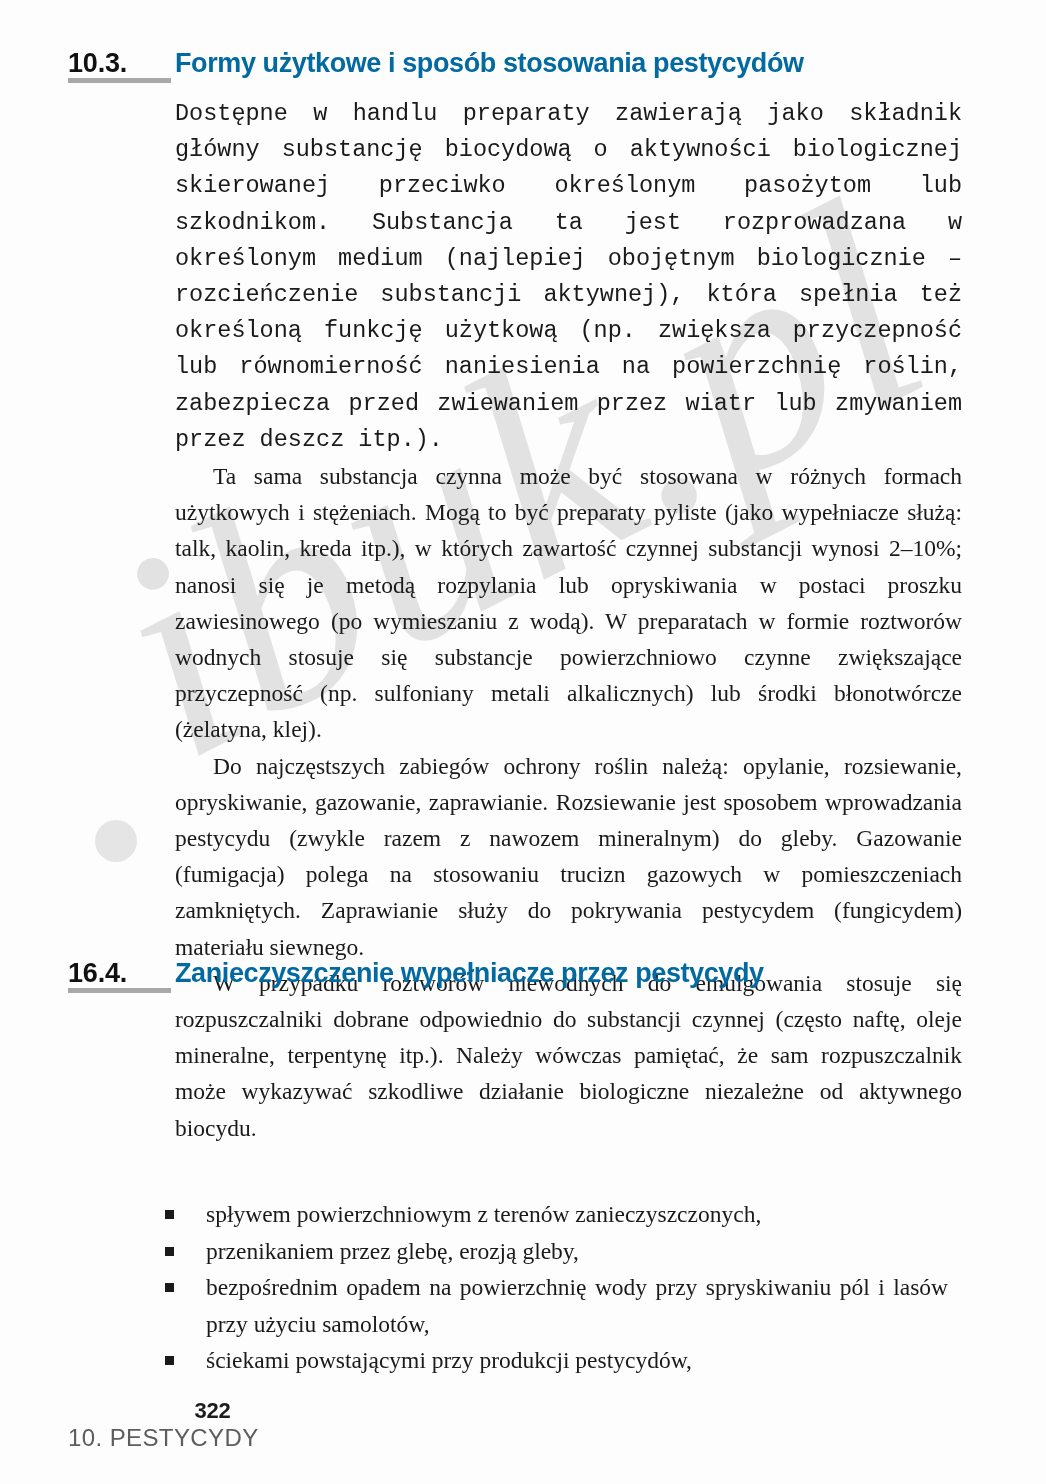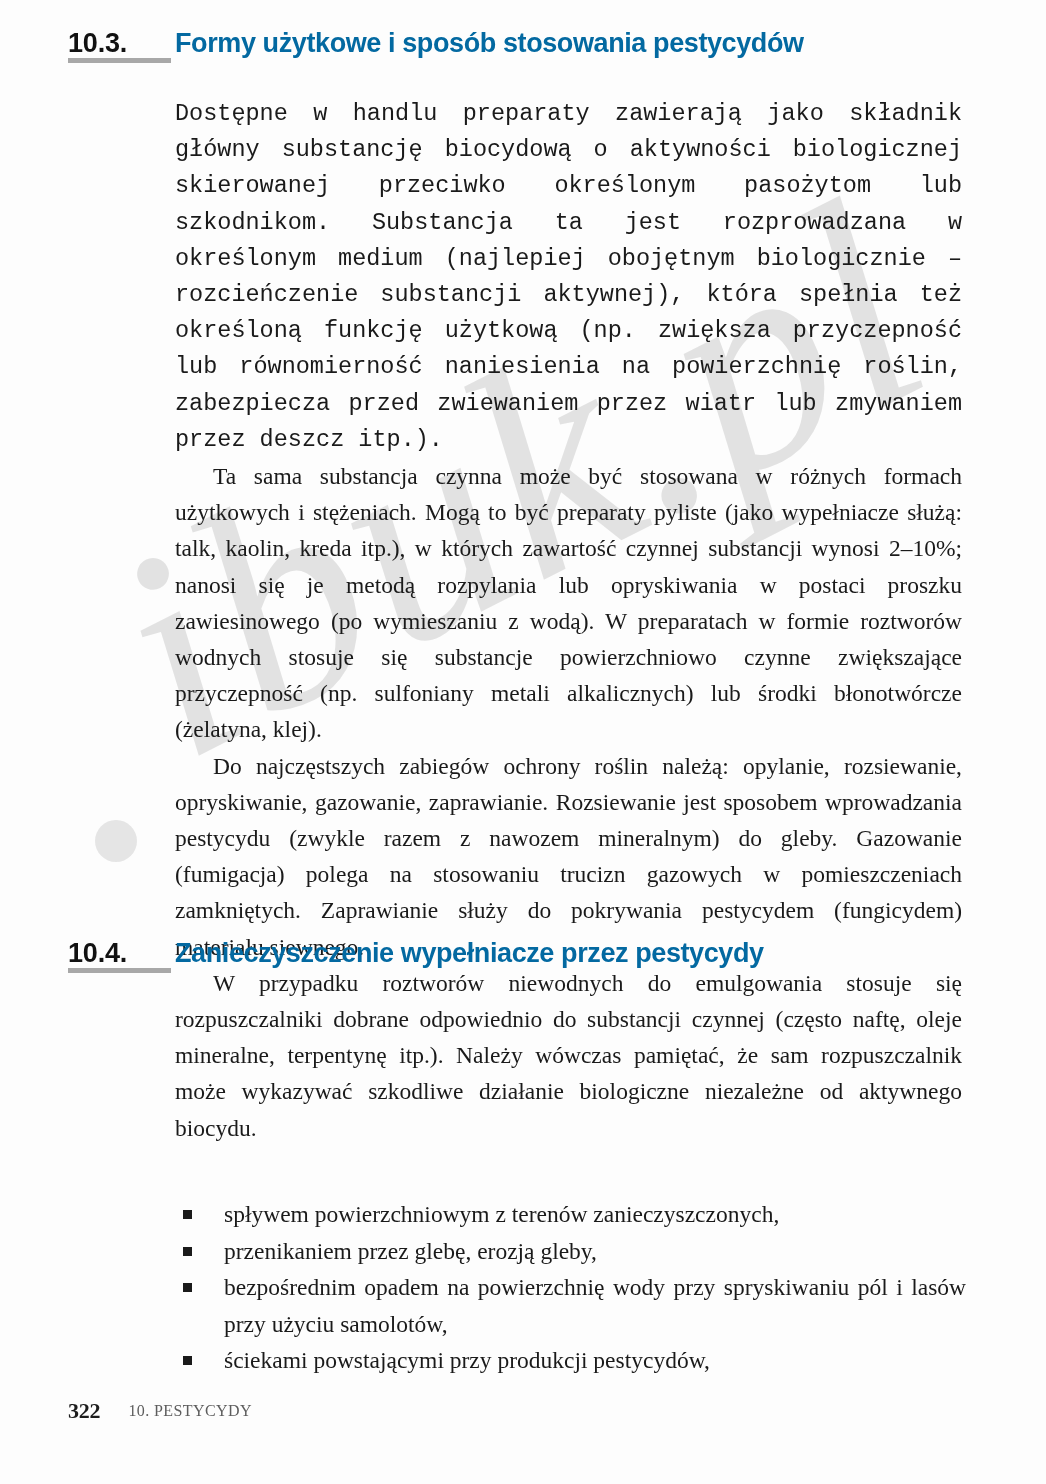--- a/index.html
+++ b/index.html
@@ -61,20 +61,21 @@
   }
 
   
   .section-heading {
     position: absolute;
     left: 68px;
     width: 900px;
     display: flex;
     align-items: flex-end;
     font-family: "Liberation Sans", "DejaVu Sans", sans-serif;
+    margin-top: 20px;
   }
   .section-number-wrap {
     position: relative;
     width: 107px;
     flex: 0 0 107px;
   }
   .section-number {
     font-family: "Liberation Sans", "DejaVu Sans", sans-serif;
     font-size: 27px;
     font-weight: 700;
@@ -117,21 +118,21 @@
     hyphens: manual;
   }
   .para.no-indent { text-indent: 0; font-family: Liberation Mono, monospace; }
 
   #block-103 { top: 96px; }
   #block-104 { top: 1006px; }
 
   
   .bullet-list {
     position: absolute;
-    left: 179px;
+    left: 161px;
     top: 1196px;
     width: 787px;
     margin: 0;
     padding: 0;
     list-style: none;
   }
   .bullet-item {
     position: relative;
     padding-left: 45px;
     font-size: 23.5px;
@@ -150,32 +151,33 @@
     height: 9px;
     background: #1a1a1a;
   }
 
   
   .page-footer {
     position: absolute;
     left: 68px;
     top: 1398px;
     display: flex;
-    align-items: center;
-    font-family: Liberation Serif, serif;
+    align-items: flex-end;
+    font-family: Liberation Sans, sans-serif;
+    flex-direction: column;
   }
   .footer-page-number {
     font-size: 22px;
     font-weight: 700;
     color: #1c1c1c;
     margin-right: 28px;
     letter-spacing: -0.2px;
   }
   .footer-chapter {
-    font-size: 16px;
+    font-size: 24px;
     font-weight: 400;
     color: #5d5d5d;
     letter-spacing: 0.4px;
   }
 </style>
 </head>
 <body>
 
 <div class="page">
 
@@ -196,21 +198,21 @@
 
     <div class="body-block" id="block-103">
       <p class="para no-indent">Dostępne w handlu preparaty zawierają jako składnik główny substancję biocydową o aktywności biologicznej skierowanej przeciwko określonym pasożytom lub szkodnikom. Substancja ta jest rozprowadzana w określonym medium (najlepiej obojętnym biologicznie – rozcieńczenie substancji aktywnej), która spełnia też określoną funkcję użytkową (np. zwiększa przyczepność lub równomierność naniesienia na powierzchnię roślin, zabezpiecza przed zwiewaniem przez wiatr lub zmywaniem przez deszcz itp.).</p>
       <p class="para">Ta sama substancja czynna może być stosowana w różnych formach użytkowych i stężeniach. Mogą to być preparaty pyliste (jako wypełniacze służą: talk, kaolin, kreda itp.), w których zawartość czynnej substancji wynosi 2–10%; nanosi się je metodą rozpylania lub opryskiwania w postaci proszku zawiesinowego (po wymieszaniu z wodą). W preparatach w formie roztworów wodnych stosuje się substancje powierzchniowo czynne zwiększające przyczepność (np. sulfoniany metali alkalicznych) lub środki błonotwórcze (żelatyna, klej).</p>
       <p class="para">Do najczęstszych zabiegów ochrony roślin należą: opylanie, rozsiewanie, opryskiwanie, gazowanie, zaprawianie. Rozsiewanie jest sposobem wprowadzania pestycydu (zwykle razem z nawozem mineralnym) do gleby. Gazowanie (fumigacja) polega na stosowaniu trucizn gazowych w pomieszczeniach zamkniętych. Zaprawianie służy do pokrywania pestycydem (fungicydem) materiału siewnego.</p>
       <p class="para">W przypadku roztworów niewodnych do emulgowania stosuje się rozpuszczalniki dobrane odpowiednio do substancji czynnej (często naftę, oleje mineralne, terpentynę itp.). Należy wówczas pamiętać, że sam rozpuszczalnik może wykazywać szkodliwe działanie biologiczne niezależne od aktywnego biocydu.</p>
     </div>
 
     <div class="section-heading" id="heading-104">
       <span class="section-number-wrap">
-        <span class="section-number">10.4.</span>
+        <span class="section-number">16.4.</span>
         <span class="section-rule"></span>
       </span>
       <span class="section-title">Zanieczyszczenie wypełniacze przez pestycydy</span>
     </div>
 
     <div class="body-block" id="block-104">
     </div>
 
     <ul class="bullet-list">
       <li class="bullet-item last-line-left">

